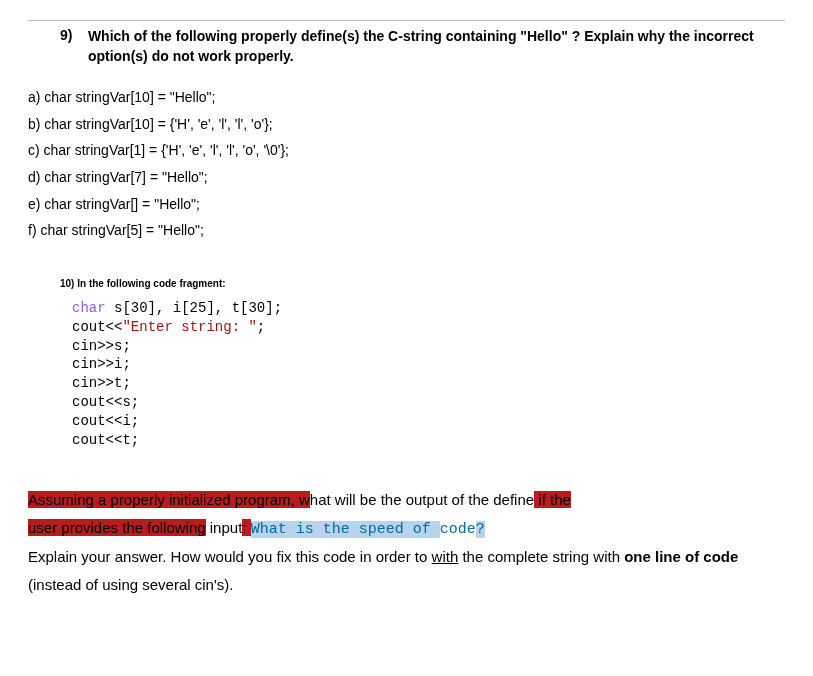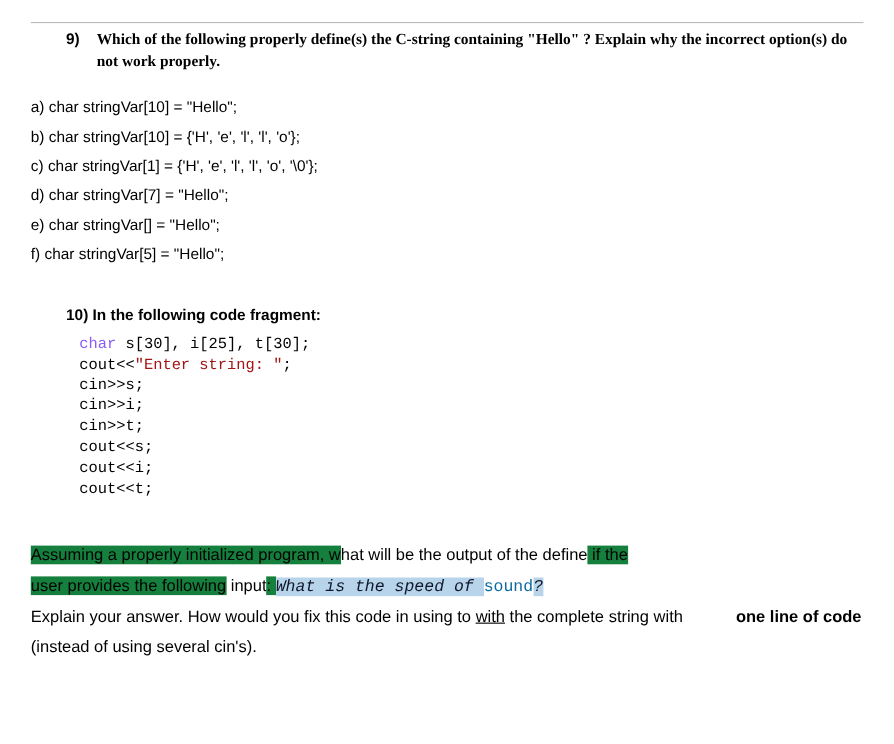--- a/index.html
+++ b/index.html
@@ -27,66 +27,64 @@
     display: inline-block;
     width: 24px;
     vertical-align: top;
   }
   .q9-text {
     font-weight: bold;
     display: inline-block;
     width: 690px;
     vertical-align: top;
     line-height: 1.4;
-    font-family: Liberation Serif, serif;
   }
   .options {
     margin-left: 0;
     margin-bottom: 34px;
   }
   .opt {
     font-family: Verdana, Geneva, sans-serif;
     font-size: 14px;
     line-height: 1.9;
   }
   .q10-header {
     margin-left: 32px;
     font-weight: bold;
-    font-size: 14px;
+    font-size: 10px;
     margin-bottom: 10px;
   }
   .code-block {
     margin-left: 44px;
     font-family: Consolas, "Courier New", monospace;
     font-size: 14px;
     line-height: 1.35;
     margin-bottom: 36px;
     white-space: pre;
   }
   .kw { color: #8b5cf6; }   
   .str { color: #a31515; }  
   .explain {
     font-family: Verdana, Geneva, sans-serif;
     font-size: 15px;
     line-height: 1.85;
   }
   .explain .hl {
-    background: #15803d;
+    background: #b91c1c;
   }
   .explain .mono {
     font-family: Consolas, "Courier New", monospace;
     color: #0a6aa1;
   }
   .explain .mono.hl {
     background: #b7d4ea;
-    color: #0f172a;
-    font-style: italic;
+    color: #0369a1;
   }
   .explain u { text-decoration: underline; }
-  .explain b { font-weight: bold; margin-left: 44px; }
+  .explain b { font-weight: bold; }
 </style>
 </head>
 <body>
 
 <div class="page">
 
   <hr class="top">
 
   <div class="q9-header">
     <span class="q9-num">9)</span>
@@ -108,17 +106,17 @@
 <span>cout&lt;&lt;</span><span class="str">"Enter string: "</span><span>;</span>
 <span>cin&gt;&gt;s;</span>
 <span>cin&gt;&gt;i;</span>
 <span>cin&gt;&gt;t;</span>
 <span>cout&lt;&lt;s;</span>
 <span>cout&lt;&lt;i;</span>
 <span>cout&lt;&lt;t;</span></div>
 
   <div class="explain">
     <span class="hl">Assuming a properly initialized program, w</span><span>hat will be the output of the define</span><span class="hl"> if the </span><br>
-    <span class="hl">user provides the following</span><span> input</span><span class="hl">: </span><span class="mono hl">What is the speed of </span><span class="mono">sound</span><span class="mono hl">?</span><br>
-    <span>Explain your answer.  How would you fix this code in using to </span><u>with</u><span> the complete string with </span><b>one line of code</b><span> (instead of using several cin's).</span>
+    <span class="hl">user provides the following</span><span> input</span><span class="hl">: </span><span class="mono hl">What is the speed of </span><span class="mono">code</span><span class="mono hl">?</span><br>
+    <span>Explain your answer.  How would you fix this code in order to </span><u>with</u><span> the complete string with </span><b>one line of code</b><span> (instead of using several cin's).</span>
   </div>
 
 </div>
 
 </body></html>

